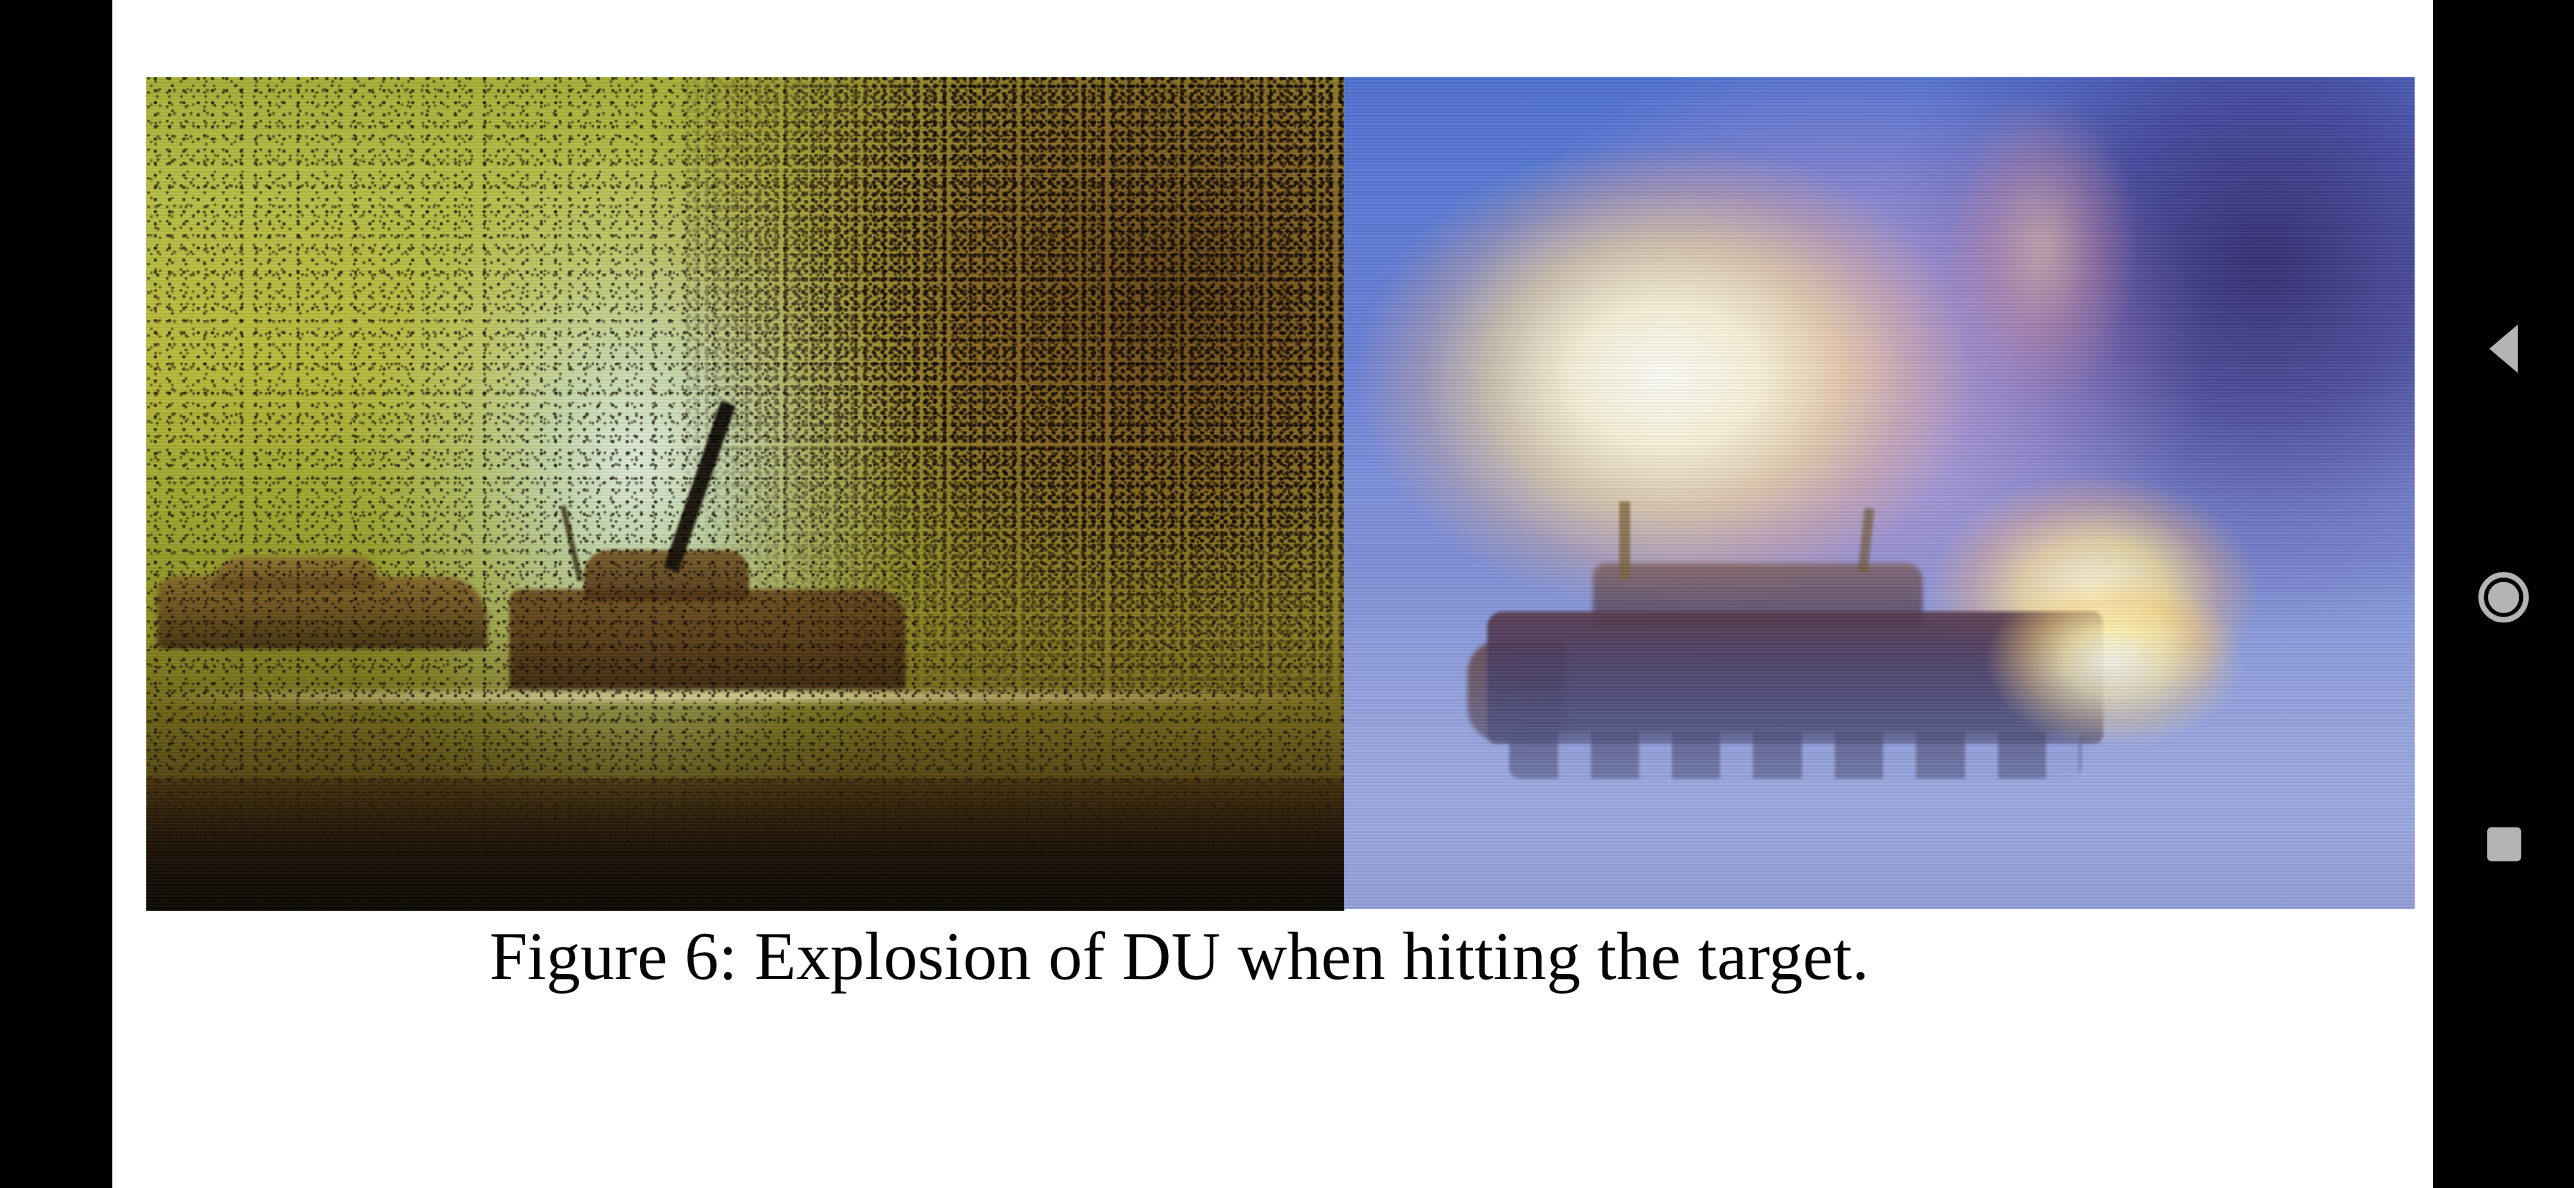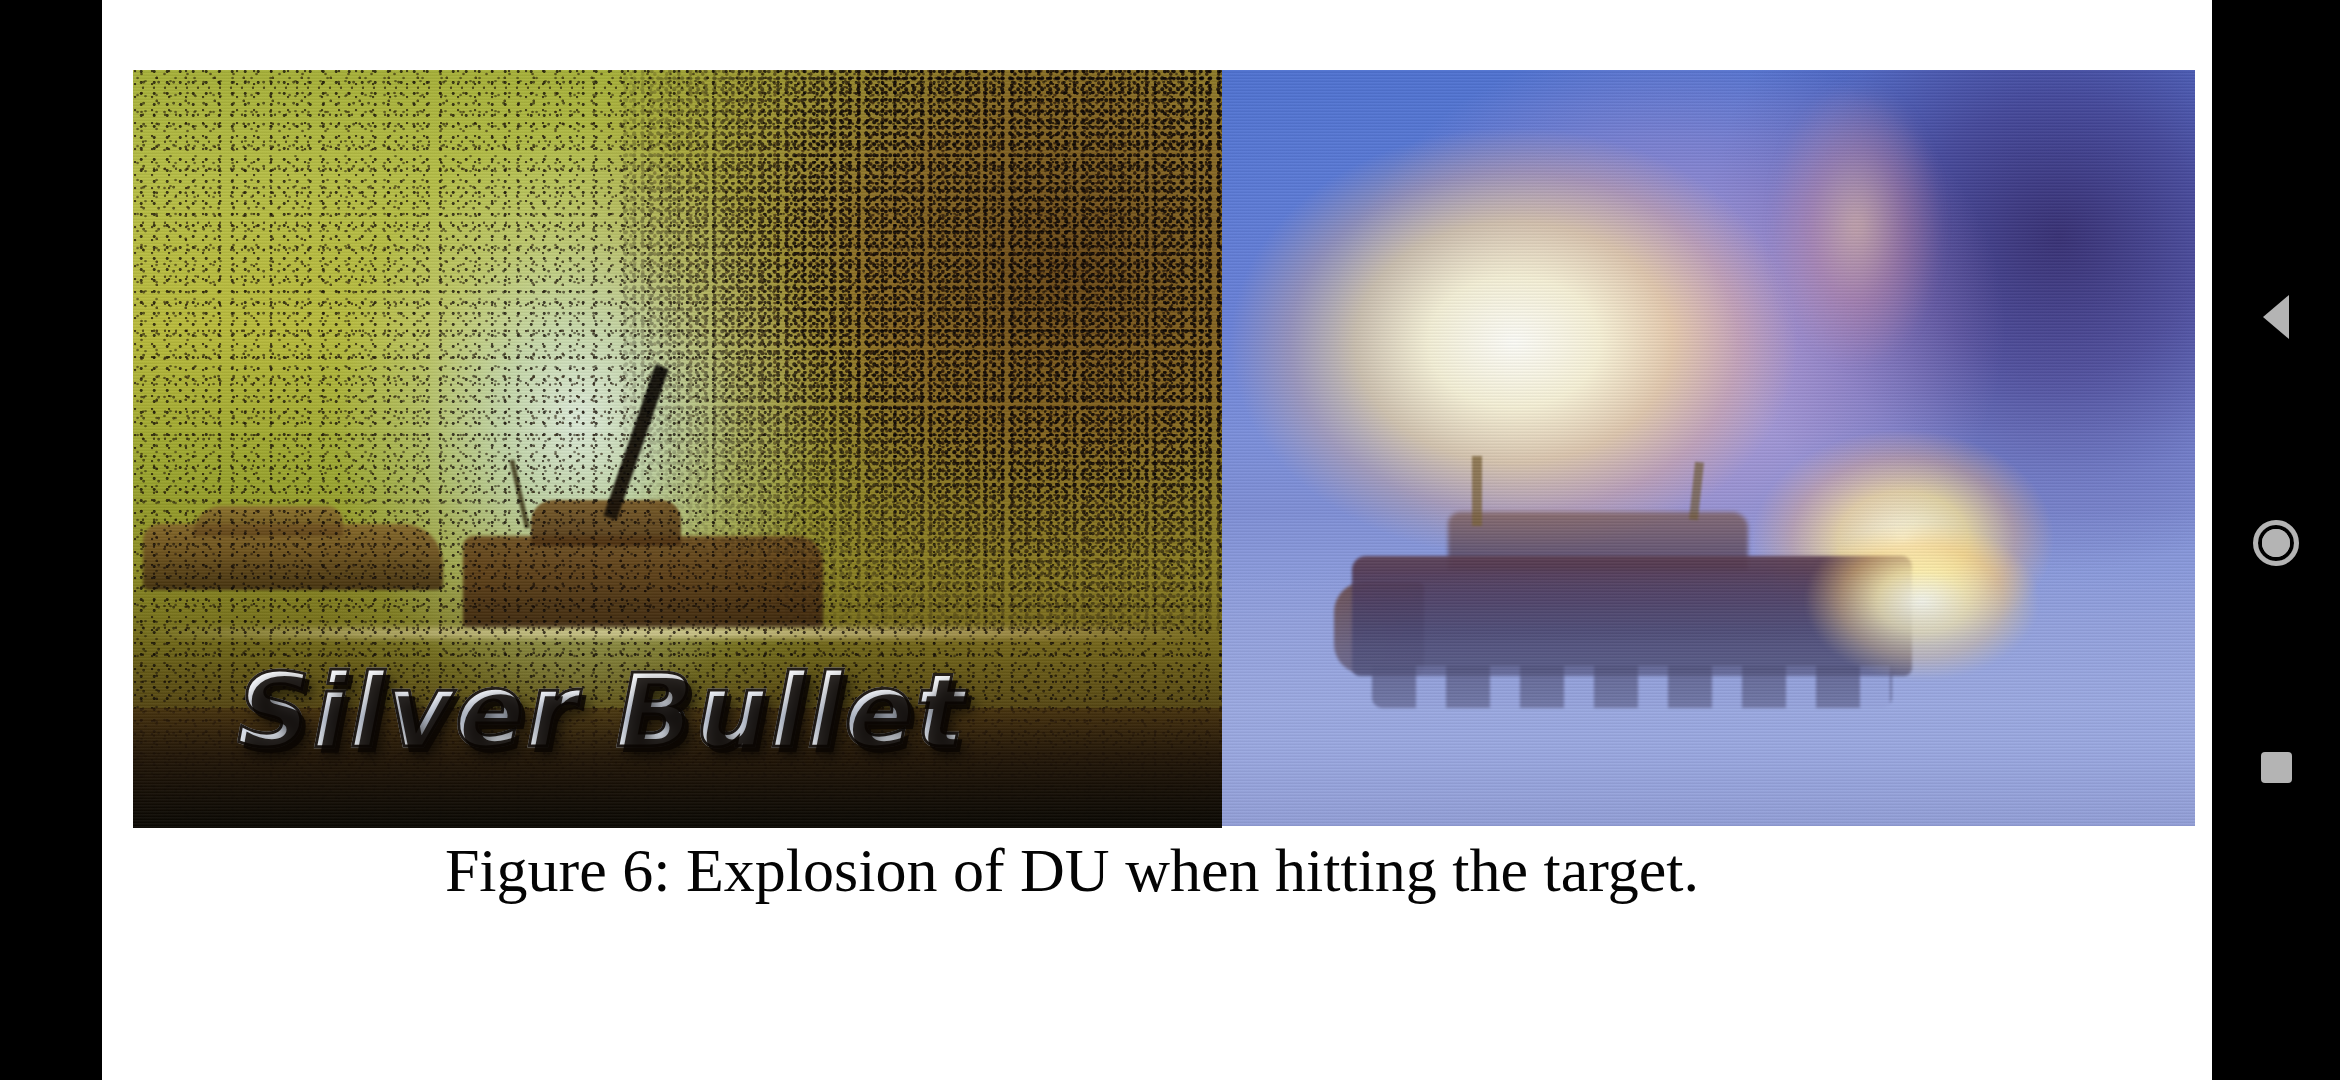--- a/index.html
+++ b/index.html
@@ -472,21 +472,20 @@
           <div class="tank-left-top"></div>
           <div class="tank-main"></div>
           <div class="tank-main-turret"></div>
           <div class="tank-main-barrel"></div>
           <div class="tank-main-antenna"></div>
           <div class="ground-line"></div>
           <div class="speckle"></div>
           <div class="speckle-dense"></div>
           <div class="fg-dark"></div>
           <div class="scan"></div>
-          <div class="silver-bullet">Silver Bullet</div>
         </div>
 
         <div class="photo-right">
           <div class="smoke-trail"></div>
           <div class="apc-deck"></div>
           <div class="apc-mast"></div>
           <div class="apc-mast2"></div>
           <div class="apc-front"></div>
           <div class="apc-hull"></div>
           <div class="apc-wheels"></div>

